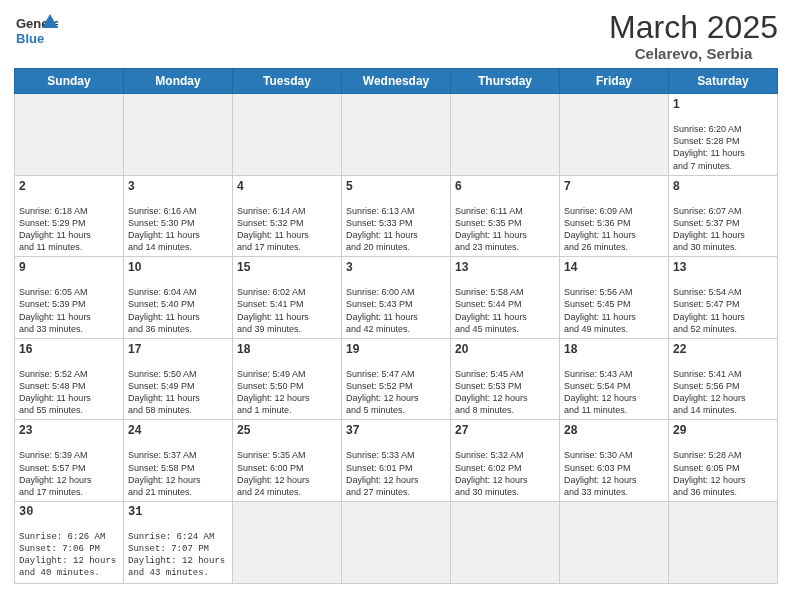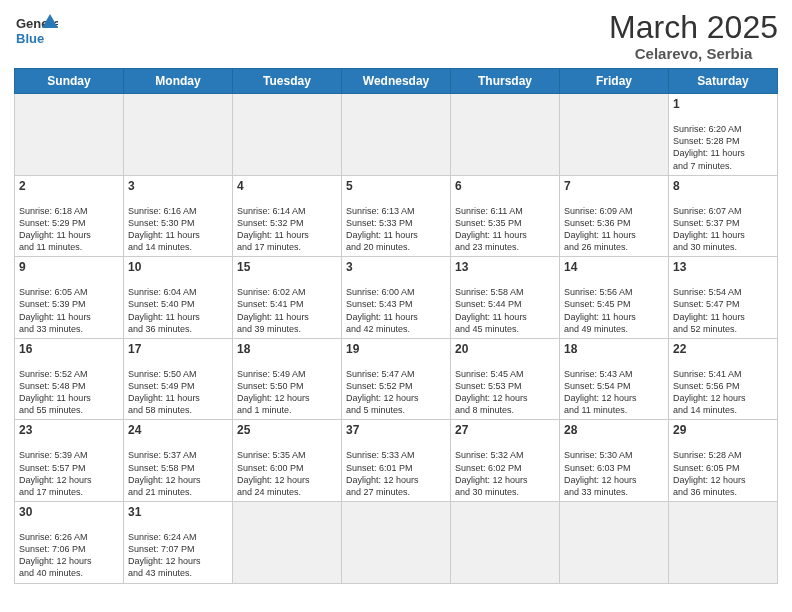--- a/index.html
+++ b/index.html
@@ -77,20 +77,21 @@
       margin-bottom: 1px;
     }
     .day-info {
       font-size: 9px;
       color: #333;
       line-height: 1.35;
       margin-top: 12px;
     }
     .last-row td {
       min-height: 55px;
+      font-family: Liberation Mono, monospace;
     }
   </style>
 </head>
 <body>
 
 <div class="page">
   <div class="header">
     <div class="logo">
     <svg width="44" height="44" viewBox="0 0 44 44">
       <text x="2" y="18" font-size="13" font-weight="bold" fill="#333" font-family="Arial">General</text>

